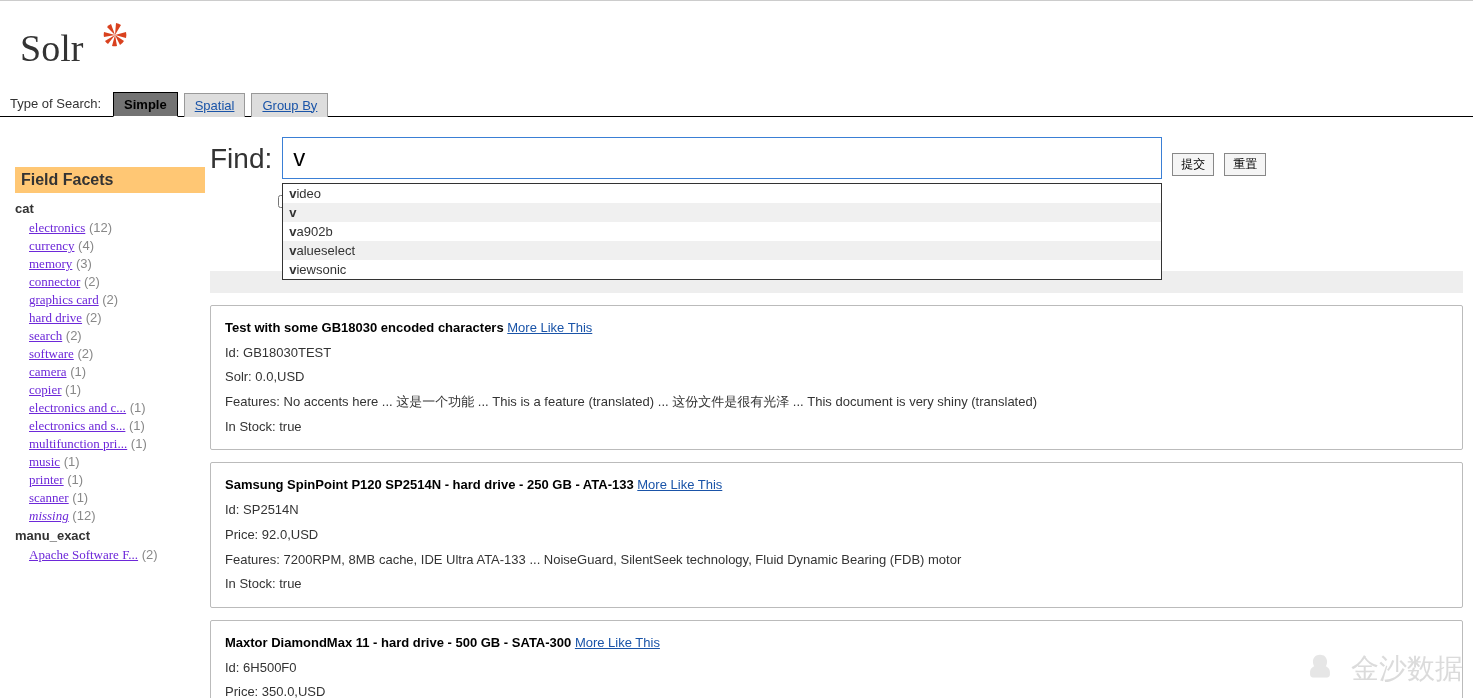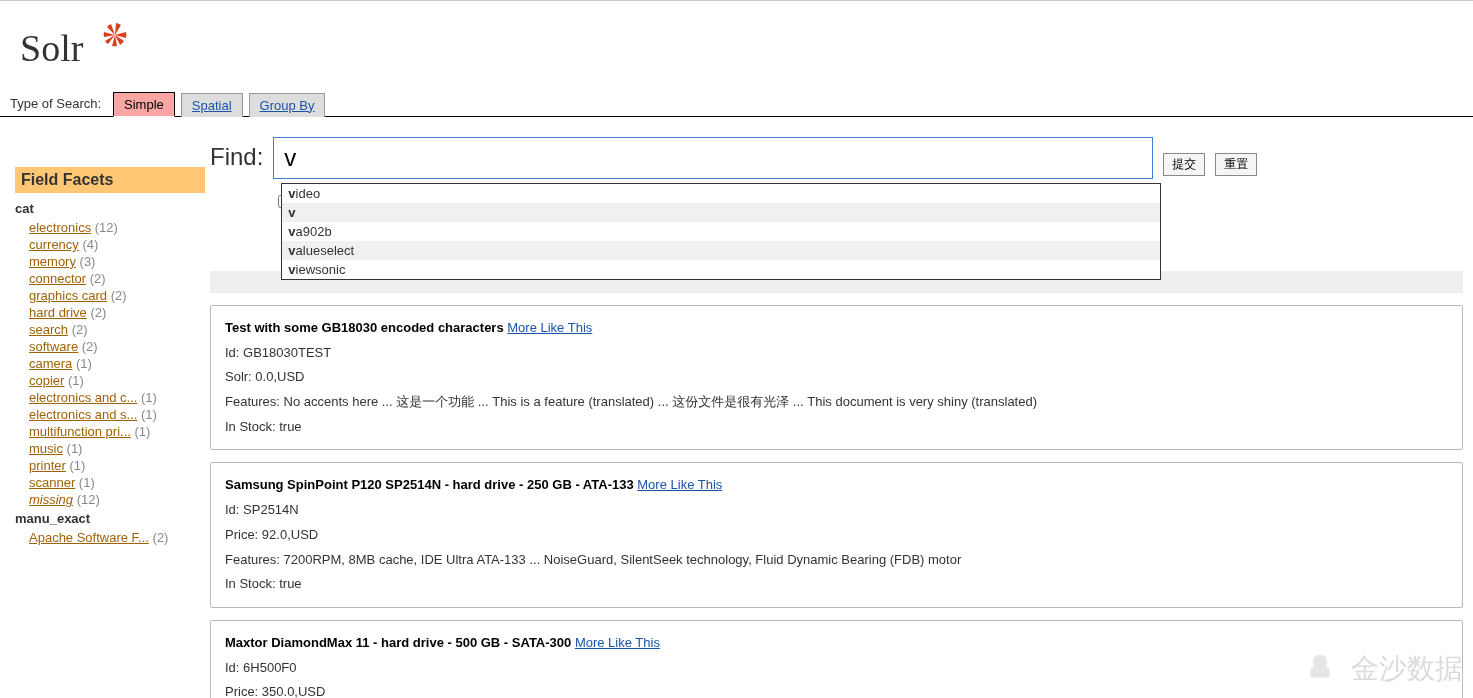--- a/index.html
+++ b/index.html
@@ -3,39 +3,39 @@
 <meta charset="utf-8">
 <style>
   * { box-sizing: border-box; margin: 0; padding: 0; }
   body { font-family: Arial, sans-serif; font-size: 13px; color: #333; background: #fff; }
   .top-border { border-top: 1px solid #ccc; }
   .logo-area { padding: 20px 4px 20px 20px; }
   .logo-svg { display: block; }
   .tab-row { display: flex; align-items: center; border-bottom: 1px solid #000; padding-left: 10px; gap: 6px; }
   .tab-label { font-size: 13px; color: #333; margin-right: 6px; }
   .tab { display:inline-block; padding: 4px 10px 4px 10px; border:1px solid #999; border-bottom:none; background:#ddd; color:#1a54a8; text-decoration: underline; font-size:13px; position:relative; top:1px; cursor:pointer;}
-  .tab.active { background:#fca5a5; color:#000; font-weight:normal; text-decoration:none; border:1px solid #000; border-bottom:1px solid #fff;}
+  .tab.active { background:#737373; color:#000; font-weight:bold; text-decoration:none; border:1px solid #000; border-bottom:1px solid #fff;}
   .main-area { display:flex; }
   .sidebar { width:210px; flex-shrink:0; padding:10px 5px 0 15px; }
   .content { flex:1; padding:0 10px 0 0; position:relative; }
   .find-row { display:flex; align-items:flex-start; padding:20px 0 0 0; gap:10px; }
-  .find-label { font-size:24px; color:#333; padding-top:6px; font-family: Verdana, sans-serif; }
+  .find-label { font-size:28px; color:#333; padding-top:6px; font-family: Verdana, sans-serif; }
   .find-input-wrap { position:relative; flex:0 0 880px; }
   .find-input { width:100%; font-size:24px; padding:6px 10px; border:1px solid #3a7fd5; font-family: Verdana,sans-serif;}
   .btn { font-size:12px; padding:2px 8px; border:1px solid #888; background:#f5f5f5; cursor:pointer; margin-top:16px;}
   .check-row { padding-left:68px; margin-top:16px;}
-  .autocomplete { position:absolute; top:46px; left:8px; width:100%; background:#fff; border:1px solid #333; z-index:10; }
+  .autocomplete { position:absolute; top:46px; left:0; width:100%; background:#fff; border:1px solid #333; z-index:10; }
   .ac-item { padding:2px 6px; font-size:13px; cursor:pointer; }
   .ac-item:nth-child(even){ background:#f0f0f0; }
   .ac-item b { font-weight:bold; }
   .facet-header { background:#ffc774; font-size:16px; font-weight:bold; padding:4px 6px; margin-bottom:8px; margin-top:40px;}
   .facet-group-title { font-size:13px; font-weight:bold; margin:4px 0;}
   .facet-list { list-style:none; padding-left:14px;}
   .facet-list li { margin:2px 0; font-size:13px;}
-  .facet-list a { color:#a16207; text-decoration:underline; cursor:pointer;}
+  .facet-list a { color:#6d28d9; text-decoration:underline; cursor:pointer;font-family:Liberation Serif, serif;}
   .facet-list .count { color:#888; }
   .facet-list .missing { font-style:italic; }
   .hits-band { background:#eee; height:22px; margin-top:60px; }
   .result { border:1px solid #bbb; border-radius:2px; padding:10px 14px; margin-top:12px; font-size:13px; line-height:1.9;}
   .result .title { font-weight:bold; color:#000; }
   .result .mlt { color:#1a54a8; text-decoration:underline; font-weight:normal; cursor:pointer;}
   .watermark { position:fixed; right:10px; bottom:10px; font-size:28px; color:#ccc; opacity:0.7; display:flex; align-items:center; gap:14px;}
   .watermark svg { opacity:0.7; }
 </style>
 </head>

